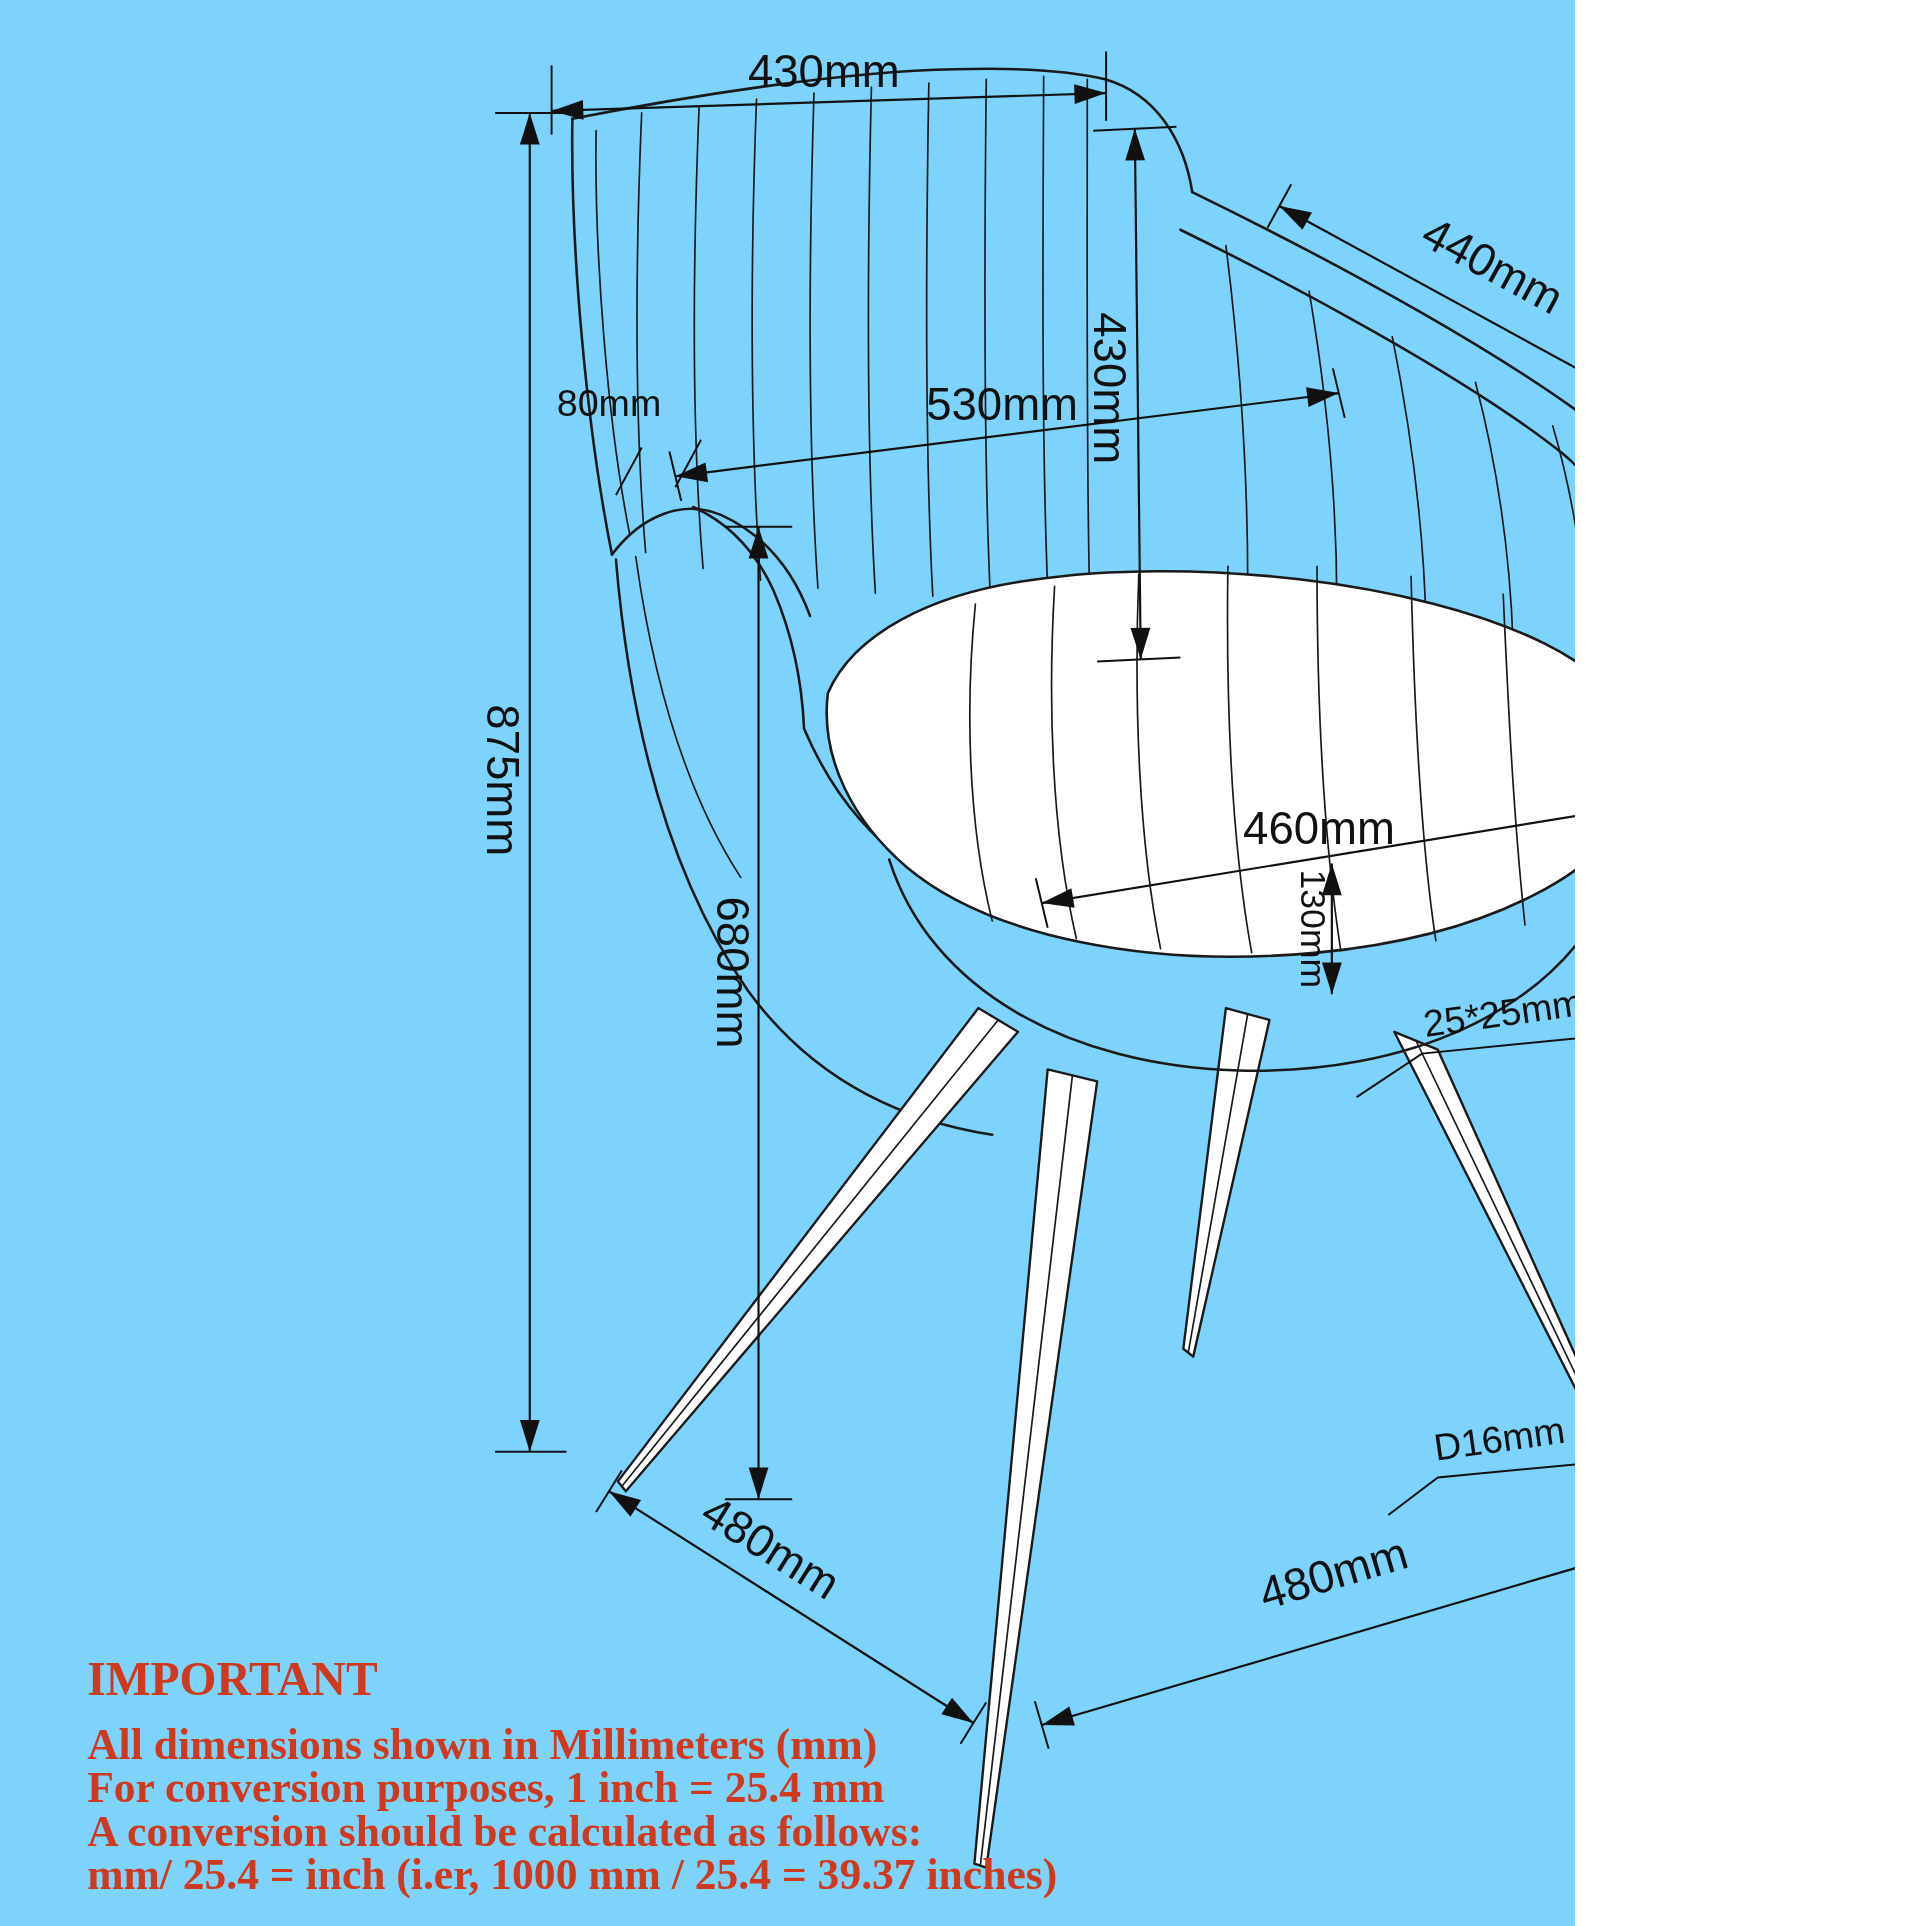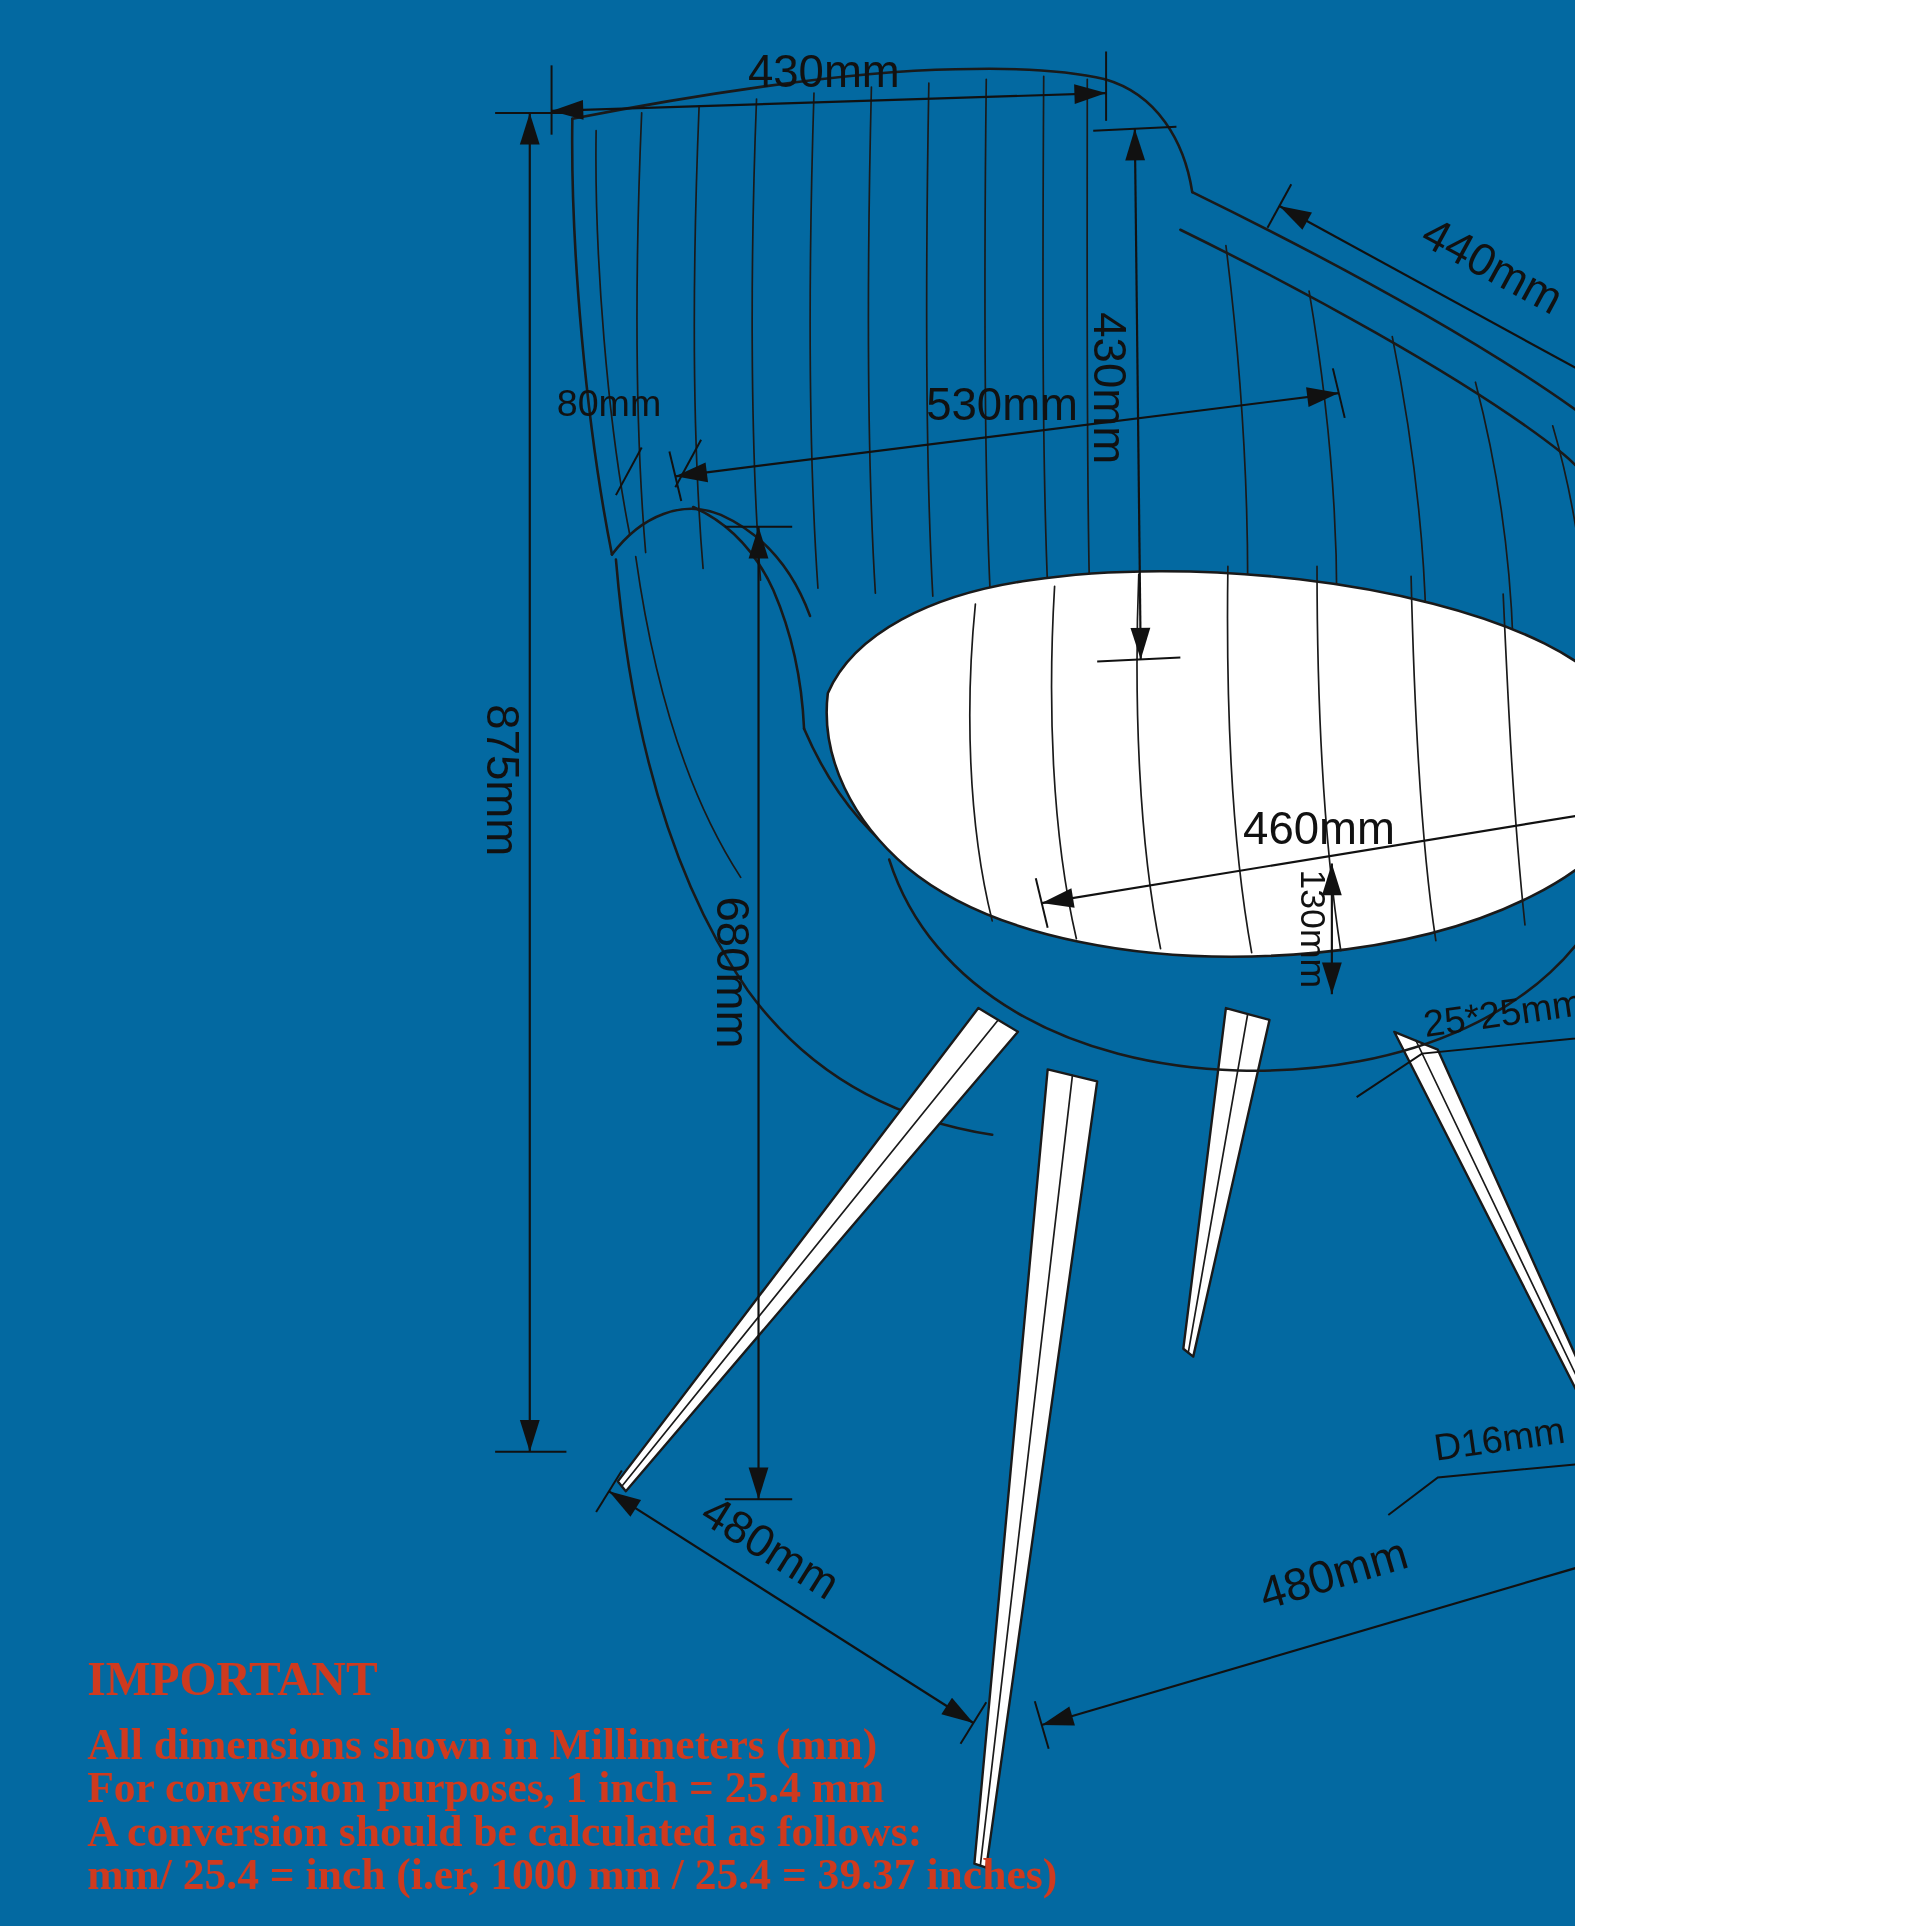--- a/index.html
+++ b/index.html
@@ -1,16 +1,16 @@
 <!DOCTYPE html>
 <html><head>
 <meta charset="utf-8">
 <style>
   html,body{margin:0;padding:0;background:#ffffff;}
-  .canvas{width:1575px;height:1927px;position:relative;background:#0369a1;overflow:hidden;}
+  .canvas{width:1575px;height:1927px;position:relative;background:#7dd3fc;overflow:hidden;}
   svg{display:block;}
   .s{fill:none;stroke:#1a1a1a;stroke-width:2.6;stroke-linecap:round;stroke-linejoin:round;}
   .flute{fill:none;stroke:#1a1a1a;stroke-width:1.7;stroke-linecap:round;}
   .fillwhite{fill:#ffffff;stroke:#1a1a1a;stroke-width:2.6;stroke-linejoin:round;}
   .leg{fill:#ffffff;stroke:#1a1a1a;stroke-width:2.4;stroke-linejoin:round;}
   .dl{stroke:#111111;stroke-width:2.2;fill:none;}
   .tick{stroke:#111111;stroke-width:2;fill:none;}
   .dt{font-family:"Liberation Sans",sans-serif;font-size:46px;fill:#111111;}
   .dts{font-family:"Liberation Sans",sans-serif;font-size:36px;fill:#111111;}
   .dtm{font-family:"Liberation Sans",sans-serif;font-size:38px;fill:#111111;}

